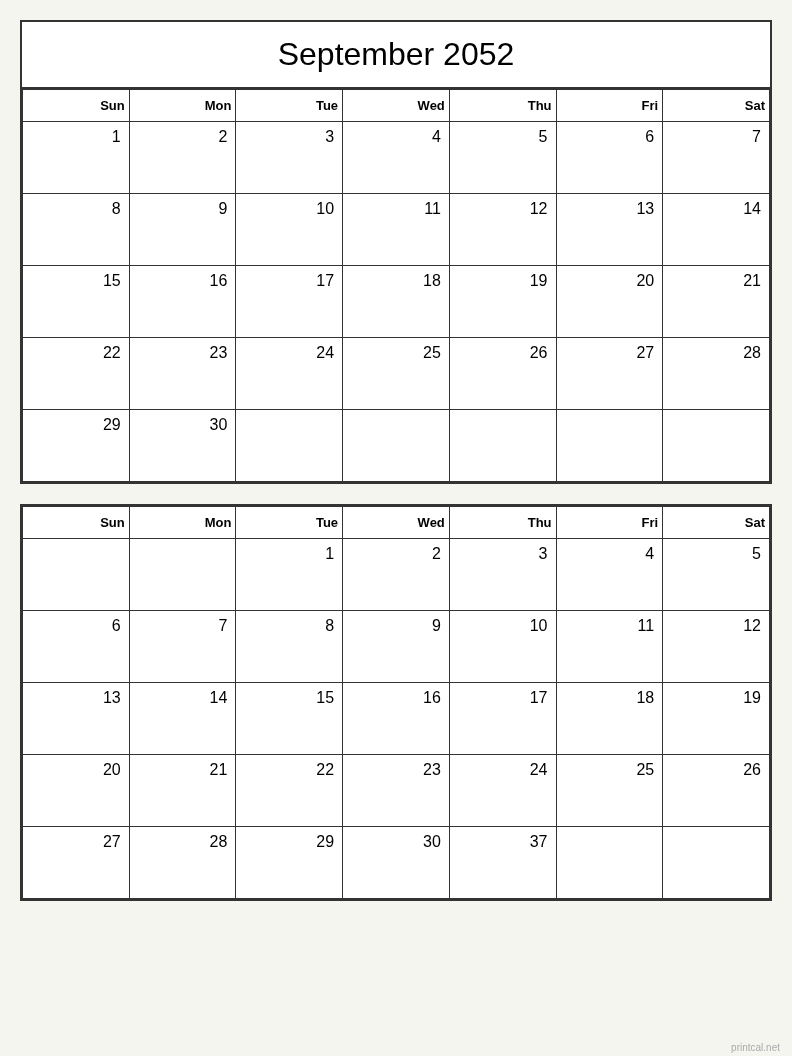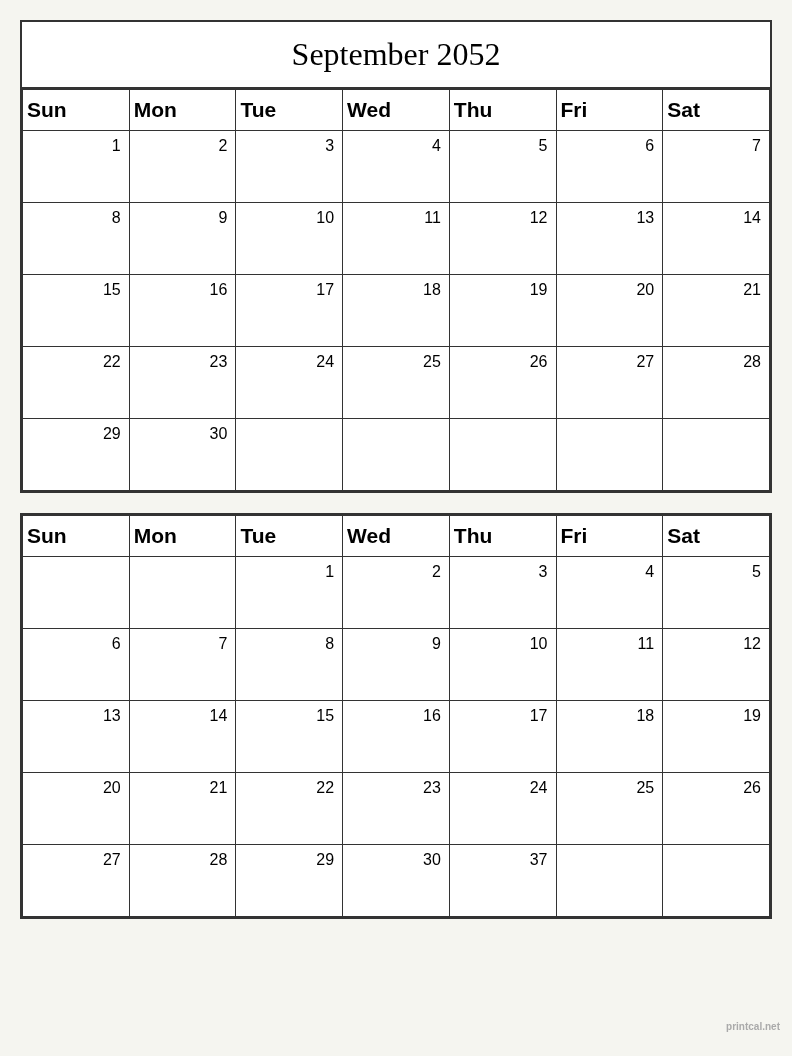--- a/index.html
+++ b/index.html
@@ -25,58 +25,57 @@
       border: 2px solid #333;
       width: 752px;
     }
 
     .calendar-title {
       text-align: center;
       font-size: 32px;
       font-weight: normal;
       padding: 14px 16px;
       border-bottom: 2px solid #333;
-      font-family: Liberation Serif, serif;
+      font-family: Liberation Sans, sans-serif;
     }
 
     .calendar table {
       width: 100%;
       border-collapse: collapse;
     }
 
     .calendar thead th {
       border: 1px solid #333;
       padding: 8px 4px;
-      text-align: left;
-      font-size: 21px;
+      text-align: right;
+      font-size: 13px;
       font-weight: bold;
       background: #fff;
     }
 
     .calendar tbody td {
       border: 1px solid #333;
       width: calc(100% / 7);
       height: 72px;
       vertical-align: top;
       text-align: right;
       padding: 6px 8px 4px 4px;
       font-size: 16px;
     }
 
     .calendar tbody td.empty {
       background: #fff;
     }
 
     .watermark {
       position: fixed;
-      bottom: 24px;
+      bottom: 3px;
       right: 12px;
       font-size: 10px;
       color: #aaa;
-      font-weight: bold;
     }
   </style>
 </head>
 <body>
 
 <div class="calendar">
   <div class="calendar-title">September 2052</div>
   <table>
     <thead>
       <tr>

